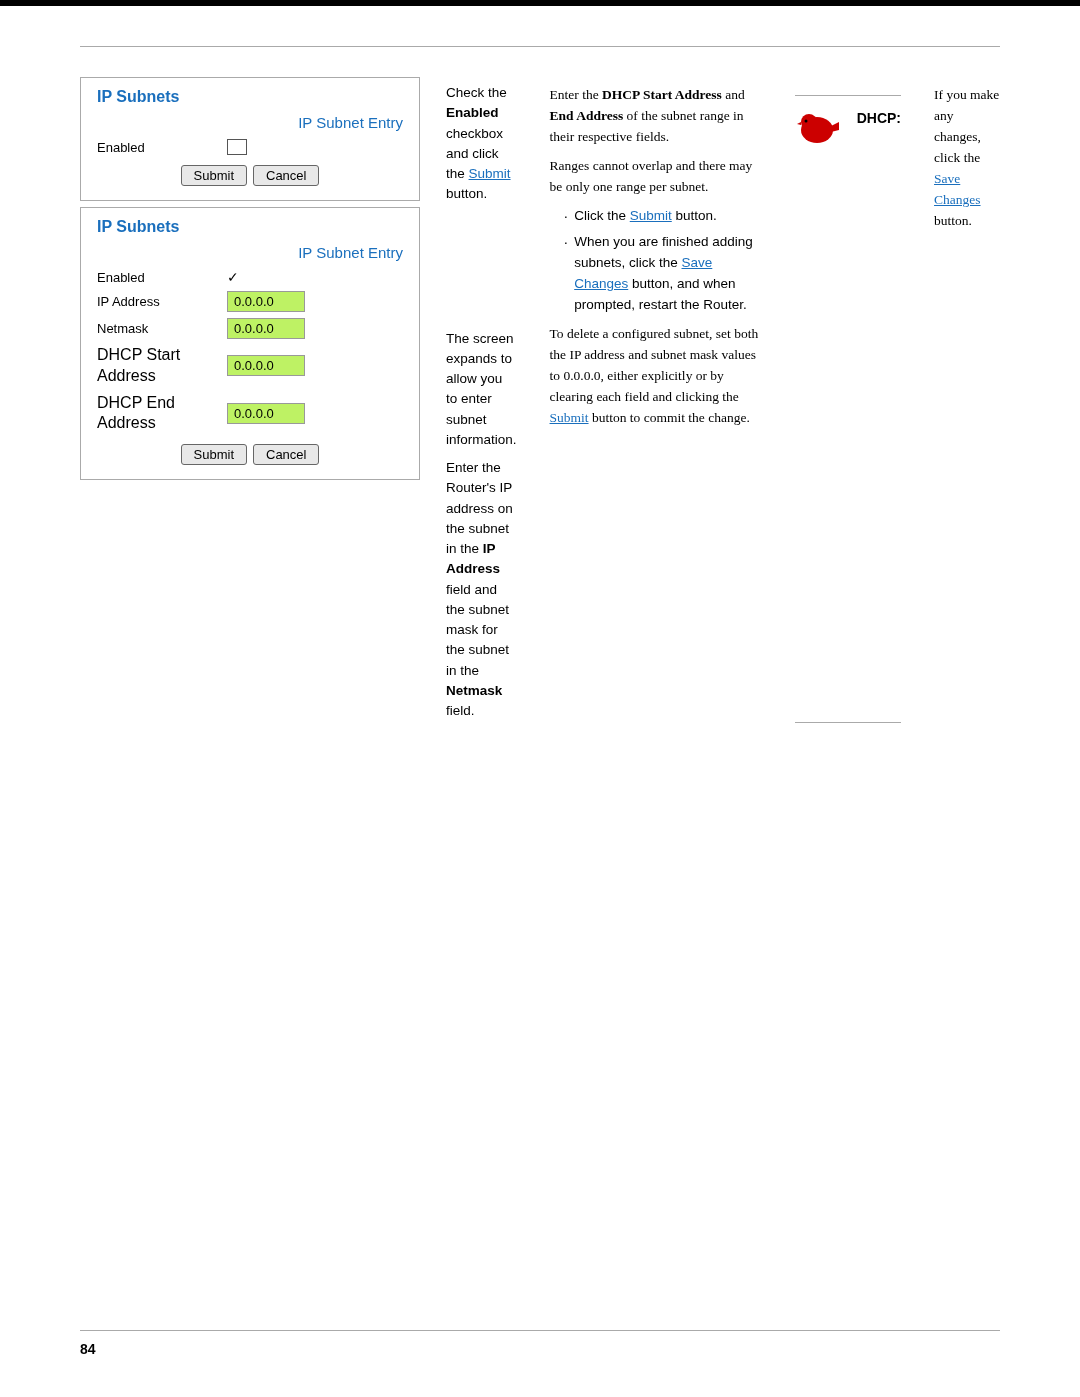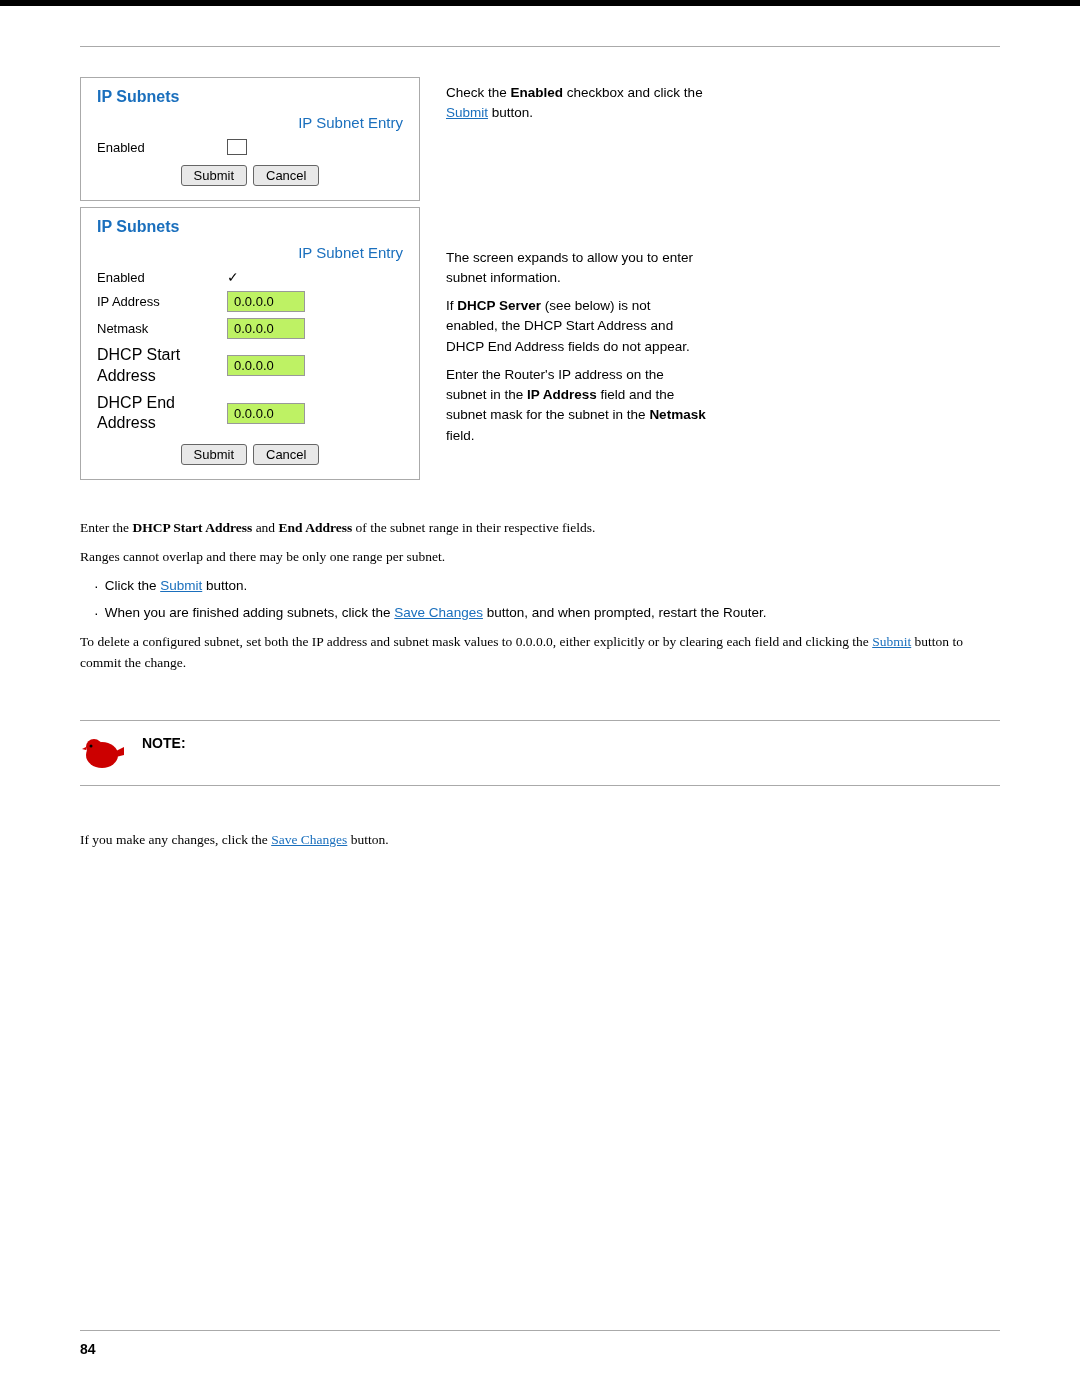--- a/index.html
+++ b/index.html
@@ -24,22 +24,22 @@
     }
 
     .top-divider {
       border: none;
       border-top: 1px solid #aaa;
       margin-bottom: 30px;
     }
 
     .content-area {
       display: flex;
-      flex-direction: column;
-      gap: 20px;
+      flex-direction: row;
+      gap: 33px;
     }
 
     .ip-subnets-box {
       border: 1px solid #aaa;
       background: #fff;
       width: 340px;
       padding: 10px 16px 14px 16px;
     }
 
     .ip-subnets-title {
@@ -300,21 +300,20 @@
       </div>
 
       <div style="display:flex; flex-direction:column; gap: 0; padding-top: 2px;">
 
         <div class="side-note" style="margin-bottom: 120px;">
           Check the <strong>Enabled</strong> checkbox and click the <span class="blue-link">Submit</span> button.
         </div>
 
         <div class="side-note-second">
           <p style="margin-bottom:8px;">The screen expands to allow you to enter subnet information.</p>
-          <p style="margin-bottom:8px;">If <strong>DHCP Server</strong> (see below) is not enabled, the DHCP Start Address and DHCP End Address fields do not appear.</p>
           <p style="margin-bottom:8px;">Enter the Router's IP address on the subnet in the <strong>IP Address</strong> field and the subnet mask for the subnet in the <strong>Netmask</strong> field.</p>
         </div>
 
       </div>
     </div>
 
     <div class="text-section">
       <p>
         Enter the <strong>DHCP Start Address</strong> and <strong>End Address</strong> of the subnet range in their respective fields.
       </p>
@@ -347,21 +346,21 @@
         <ellipse cx="14" cy="14" rx="8" ry="8" fill="#cc0000"></ellipse>
 
         <circle cx="11" cy="13" r="1.5" fill="#000"></circle>
 
         <polygon points="6,14 2,16 6,17" fill="#cc0000"></polygon>
 
         <polygon points="36,18 44,14 44,22 36,24" fill="#cc0000"></polygon>
       </svg>
 
       <div class="note-content">
-        <div class="note-label">NOTE:</div>
+        <div class="note-label">DHCP:</div>
       </div>
     </div>
 
     <div class="text-section">
       <p>
         If you make any changes, click the <span class="blue-link">Save Changes</span> button.
       </p>
     </div>
 
   </div>

